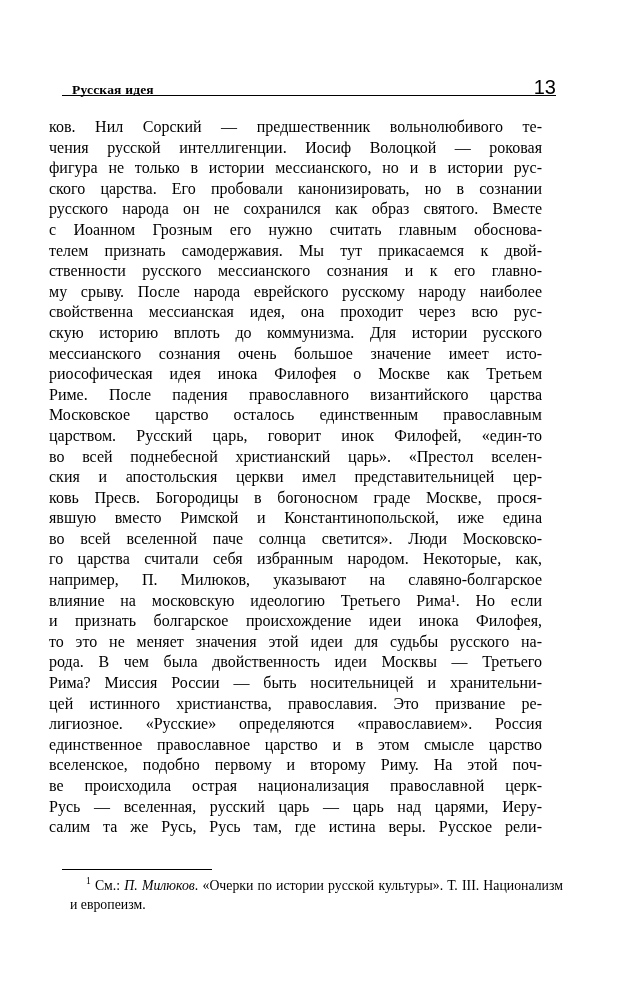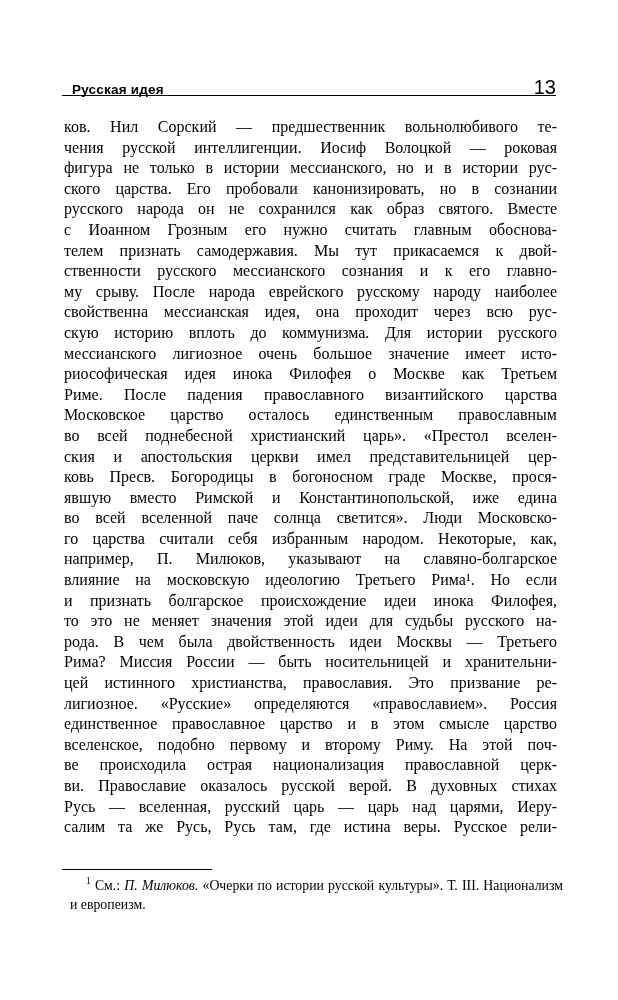--- a/index.html
+++ b/index.html
@@ -19,41 +19,41 @@
   .running-header {
     position: absolute;
     left: 62px;
     right: 62px;
     top: 76px;
     display: flex;
     justify-content: space-between;
     align-items: baseline;
   }
   .header-title {
-    font-family: Liberation Sans, sans-serif;
+    font-family: Liberation Serif, serif;
     font-weight: bold;
     font-size: 13.5px;
     letter-spacing: 0.2px;
     padding-left: 10px;
   }
   .page-number {
     font-family: "Liberation Sans", sans-serif;
     font-size: 20px;
     font-weight: normal;
   }
   .header-rule {
     position: absolute;
     left: 62px;
     right: 62px;
     top: 95px;
     border-top: 1.6px solid #000000;
   }
   .body-text {
     position: absolute;
-    left: 64px;
+    left: 49px;
     width: 493px;
     top: 117px;
     font-size: 16px;
     line-height: 20.6px;
   }
   .line {
     text-align: justify;
     text-align-last: justify;
     white-space: normal;
   }
@@ -97,42 +97,42 @@
       <div class="line">чения русской интеллигенции. Иосиф Волоцкой — роковая</div>
       <div class="line">фигура не только в истории мессианского, но и в истории рус-</div>
       <div class="line">ского царства. Его пробовали канонизировать, но в сознании</div>
       <div class="line">русского народа он не сохранился как образ святого. Вместе</div>
       <div class="line">с Иоанном Грозным его нужно считать главным обоснова-</div>
       <div class="line">телем признать самодержавия. Мы тут прикасаемся к двой-</div>
       <div class="line">ственности русского мессианского сознания и к его главно-</div>
       <div class="line">му срыву. После народа еврейского русскому народу наиболее</div>
       <div class="line">свойственна мессианская идея, она проходит через всю рус-</div>
       <div class="line">скую историю вплоть до коммунизма. Для истории русского</div>
-      <div class="line">мессианского лигиозное очень большое значение имеет исто-</div>
+      <div class="line">мессианского сознания очень большое значение имеет исто-</div>
       <div class="line">риософическая идея инока Филофея о Москве как Третьем</div>
       <div class="line">Риме. После падения православного византийского царства</div>
       <div class="line">Московское царство осталось единственным православным</div>
+      <div class="line">царством. Русский царь, говорит инок Филофей, «един-то</div>
       <div class="line">во всей поднебесной христианский царь». «Престол вселен-</div>
       <div class="line">ския и апостольския церкви имел представительницей цер-</div>
       <div class="line">ковь Пресв. Богородицы в богоносном граде Москве, прося-</div>
       <div class="line">явшую вместо Римской и Константинопольской, иже едина</div>
       <div class="line">во всей вселенной паче солнца светится». Люди Московско-</div>
       <div class="line">го царства считали себя избранным народом. Некоторые, как,</div>
       <div class="line">например, П. Милюков, указывают на славяно-болгарское</div>
       <div class="line">влияние на московскую идеологию Третьего Рима¹. Но если</div>
       <div class="line">и признать болгарское происхождение идеи инока Филофея,</div>
       <div class="line">то это не меняет значения этой идеи для судьбы русского на-</div>
       <div class="line">рода. В чем была двойственность идеи Москвы — Третьего</div>
       <div class="line">Рима? Миссия России — быть носительницей и хранительни-</div>
       <div class="line">цей истинного христианства, православия. Это призвание ре-</div>
       <div class="line">лигиозное. «Русские» определяются «православием». Россия</div>
       <div class="line">единственное православное царство и в этом смысле царство</div>
       <div class="line">вселенское, подобно первому и второму Риму. На этой поч-</div>
       <div class="line">ве происходила острая национализация православной церк-</div>
-      <div class="line">ви. Православие оказалось русской верой. В духовных стихах</div>
       <div class="line">Русь — вселенная, русский царь — царь над царями, Иеру-</div>
       <div class="line">салим та же Русь, Русь там, где истина веры. Русское рели-</div>
     </div>
 
   <div class="footnote-separator"></div>
 
   <p class="footnote"><sup>1</sup><span> См.: </span><i>П. Милюков</i><span>. «Очерки по истории русской культуры». Т. III. Национализм и европеизм.</span></p>
 
 </div>
 

